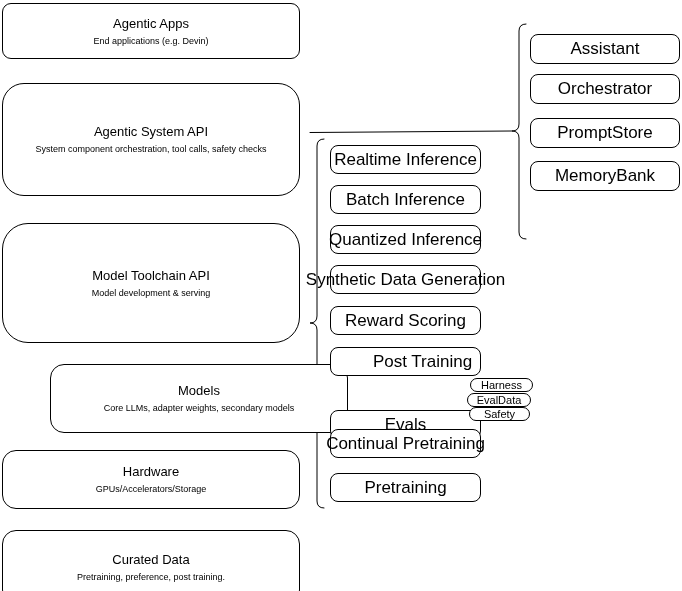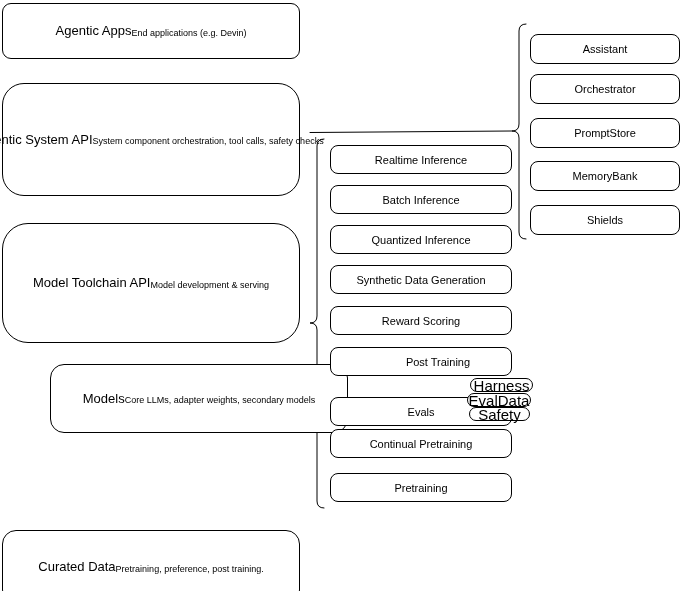--- a/index.html
+++ b/index.html
@@ -21,53 +21,53 @@
     left: 0; top: 0;
     width: 682px; height: 591px;
     pointer-events: none;
   }
   .node {
     position: absolute;
     box-sizing: border-box;
     background: #ffffff;
     border: 1px solid #000000;
     display: flex;
-    flex-direction: row;
+    flex-direction: column;
     align-items: center;
     justify-content: center;
     text-align: center;
   }
   .node .title {
     font-size: 13px;
     line-height: 16px;
     white-space: nowrap;
   }
   .node .subtitle {
     font-size: 9px;
     line-height: 12px;
     margin-top: 3px;
     white-space: nowrap;
   }
   .leftbox  { left: 2px; width: 298px; }
-  .midbox   { left: 330px; width: 182px; height: 29px; border-radius: 8px; }
+  .midbox   { left: 330px; width: 151px; height: 29px; border-radius: 8px; }
   .rightbox { left: 530px; width: 150px; height: 30px; border-radius: 8px; }
   .midbox .label, .rightbox .label {
-    font-size: 11px;
+    font-size: 17px;
     white-space: nowrap;
   }
   .pill {
     position: absolute;
     box-sizing: border-box;
     background: #ffffff;
     border: 1px solid #000000;
     border-radius: 8px;
     display: flex;
     align-items: center;
     justify-content: center;
-    font-size: 15px;
+    font-size: 11px;
     white-space: nowrap;
     z-index: 5;
   }
 </style>
 </head>
 <body>
 
 <div class="canvas">
 
   <svg class="overlay" viewBox="0 0 682 591" xmlns="http://www.w3.org/2000/svg">
@@ -92,20 +92,24 @@
   <div class="node leftbox" style="top:223px; height:120px; border-radius:26px;">
     <div class="title">Model Toolchain API</div>
     <div class="subtitle">Model development &amp; serving</div>
   </div>
 
   <div class="node leftbox" style="top:364px; height:69px; border-radius:14px;margin-left:48px;">
     <div class="title">Models</div>
     <div class="subtitle">Core LLMs, adapter weights, secondary models</div>
   </div>
 
+  <div class="node leftbox" style="top:450px; height:59px; border-radius:14px;">
+    <div class="title">Hardware</div>
+    <div class="subtitle">GPUs/Accelerators/Storage</div>
+  </div>
 
   <div class="node leftbox" style="top:530px; height:74px; border-radius:14px;">
     <div class="title">Curated Data</div>
     <div class="subtitle">Pretraining, preference, post training.</div>
   </div>
 
   <div class="node midbox" style="top:145px;">
     <div class="label">Realtime Inference</div>
   </div>
   <div class="node midbox" style="top:185px;">
@@ -116,21 +120,21 @@
   </div>
   <div class="node midbox" style="top:265px;">
     <div class="label">Synthetic Data Generation</div>
   </div>
   <div class="node midbox" style="top:306px;">
     <div class="label">Reward Scoring</div>
   </div>
   <div class="node midbox" style="top:347px;padding-left:34px;">
     <div class="label">Post Training</div>
   </div>
-  <div class="node midbox" style="top:397px;">
+  <div class="node midbox" style="top:410px;">
     <div class="label">Evals</div>
   </div>
   <div class="node midbox" style="top:429px;">
     <div class="label">Continual Pretraining</div>
   </div>
   <div class="node midbox" style="top:473px;">
     <div class="label">Pretraining</div>
   </div>
 
   <div class="pill" style="left:470px; top:378px; width:63px; height:14px;">
@@ -148,17 +152,14 @@
   </div>
   <div class="node rightbox" style="top:74px;">
     <div class="label">Orchestrator</div>
   </div>
   <div class="node rightbox" style="top:118px;">
     <div class="label">PromptStore</div>
   </div>
   <div class="node rightbox" style="top:161px;">
     <div class="label">MemoryBank</div>
   </div>
-  <div class="node rightbox" style="top:205px;">
-    <div class="label">Shields</div>
-  </div>
 
 </div>
 
 </body></html>

